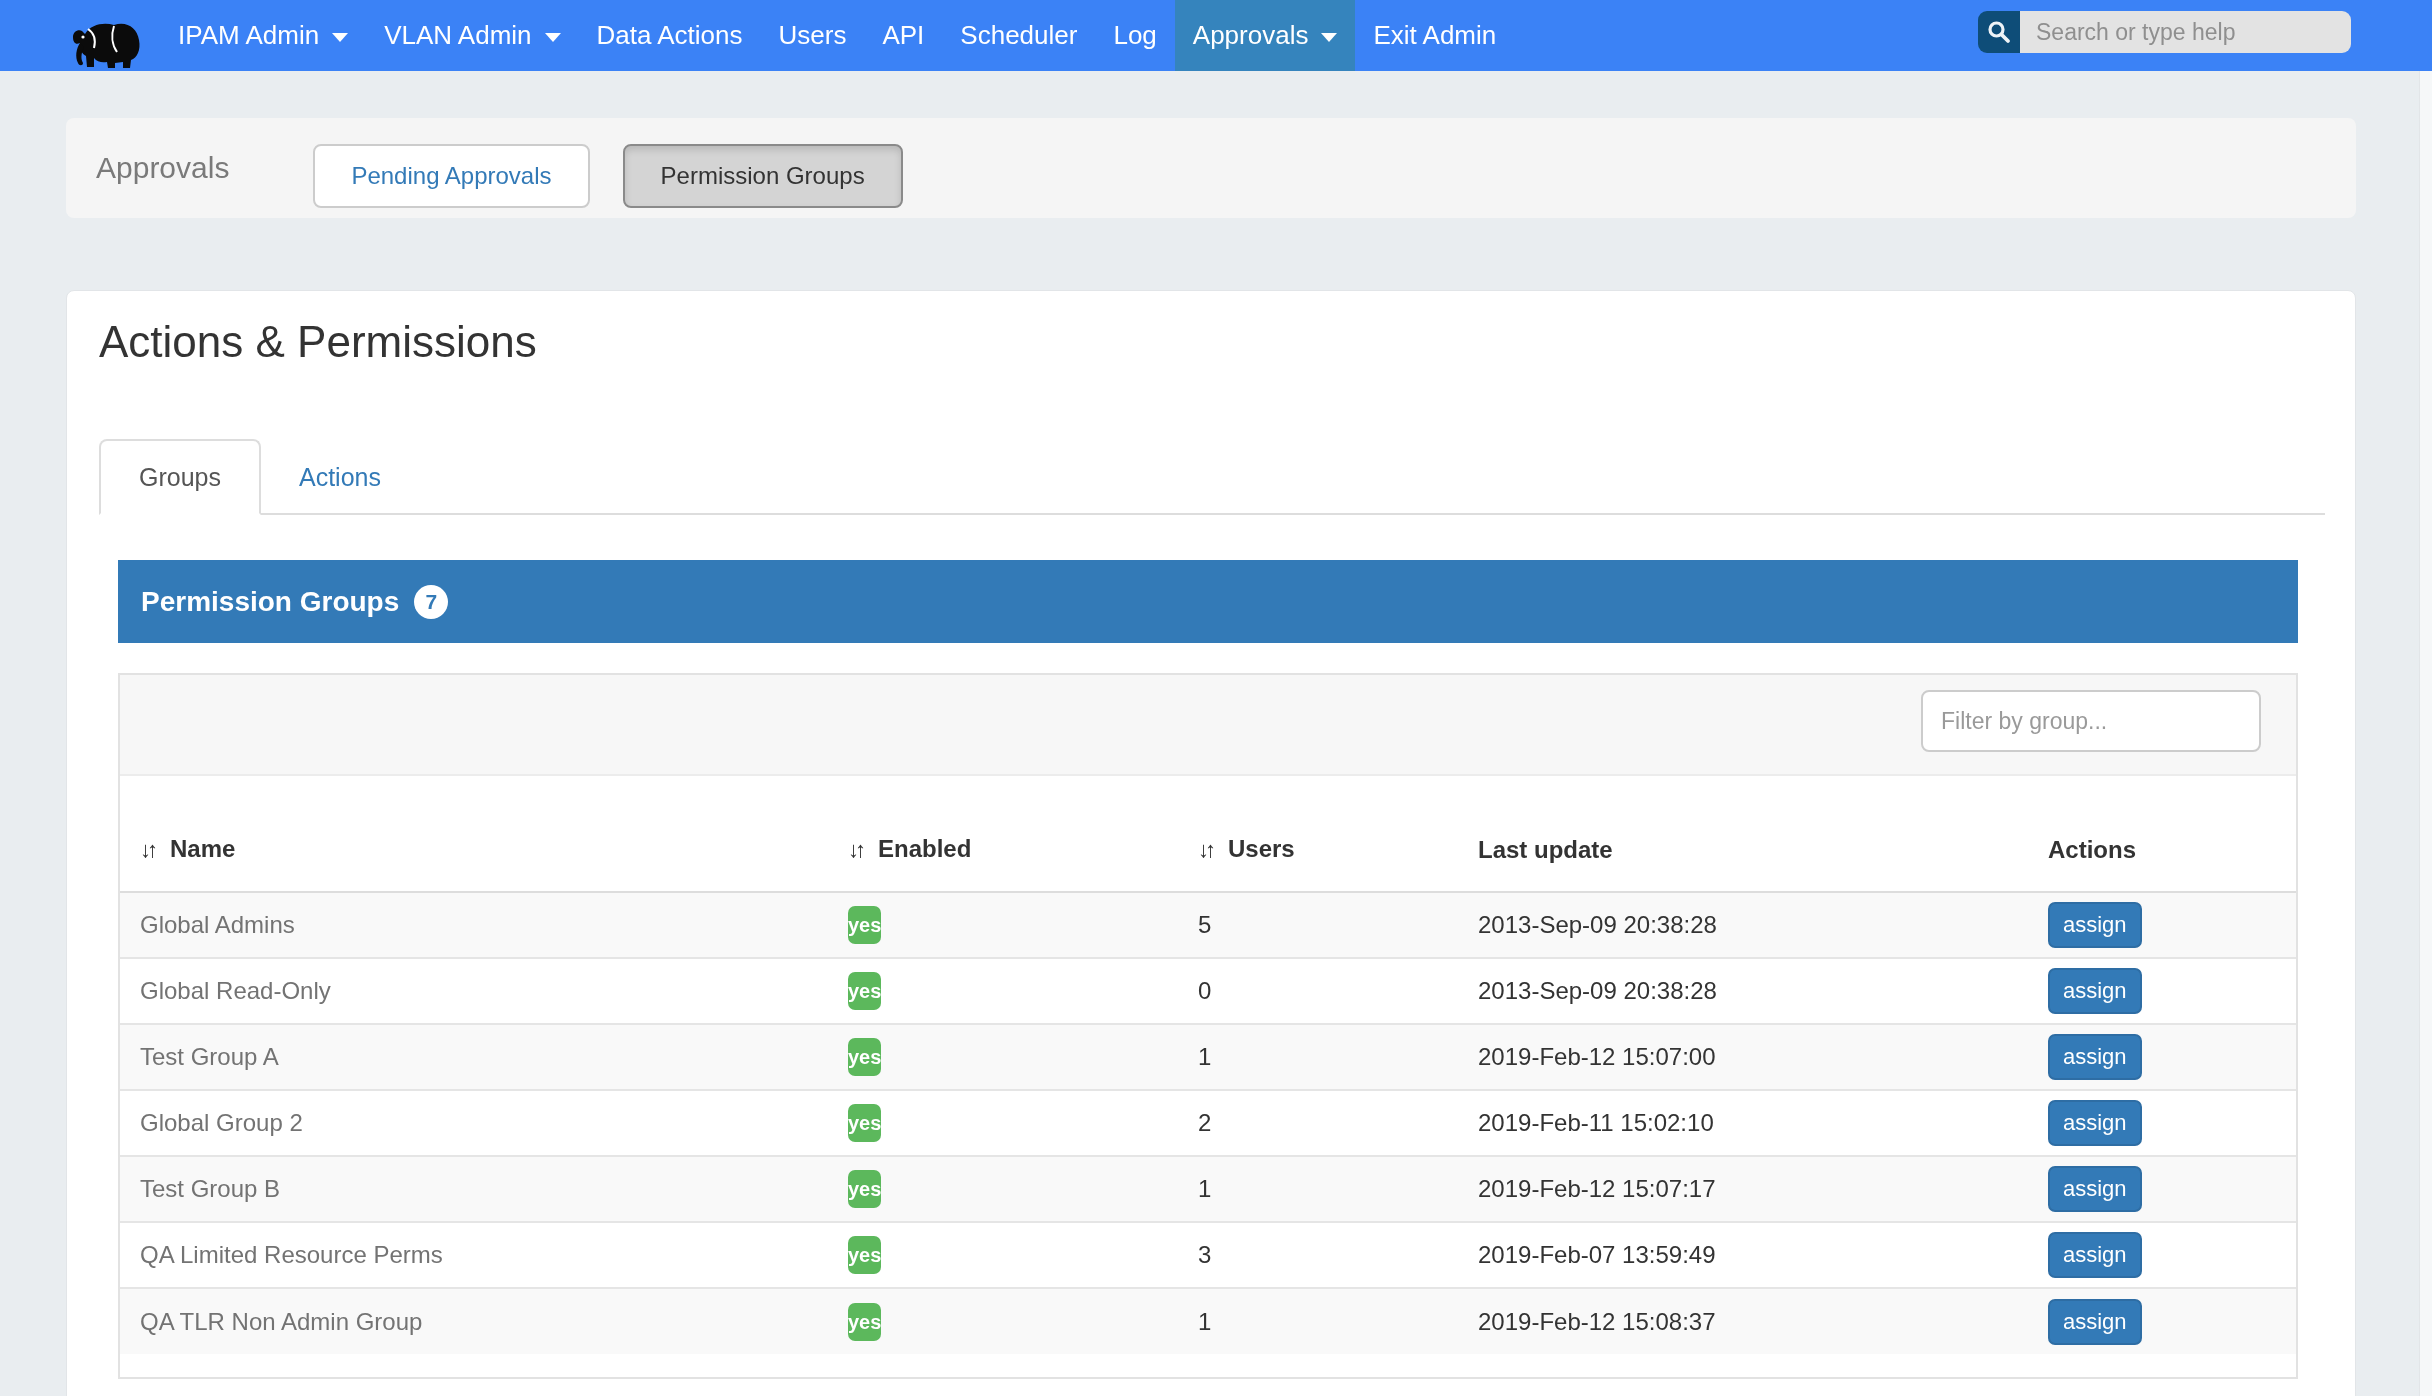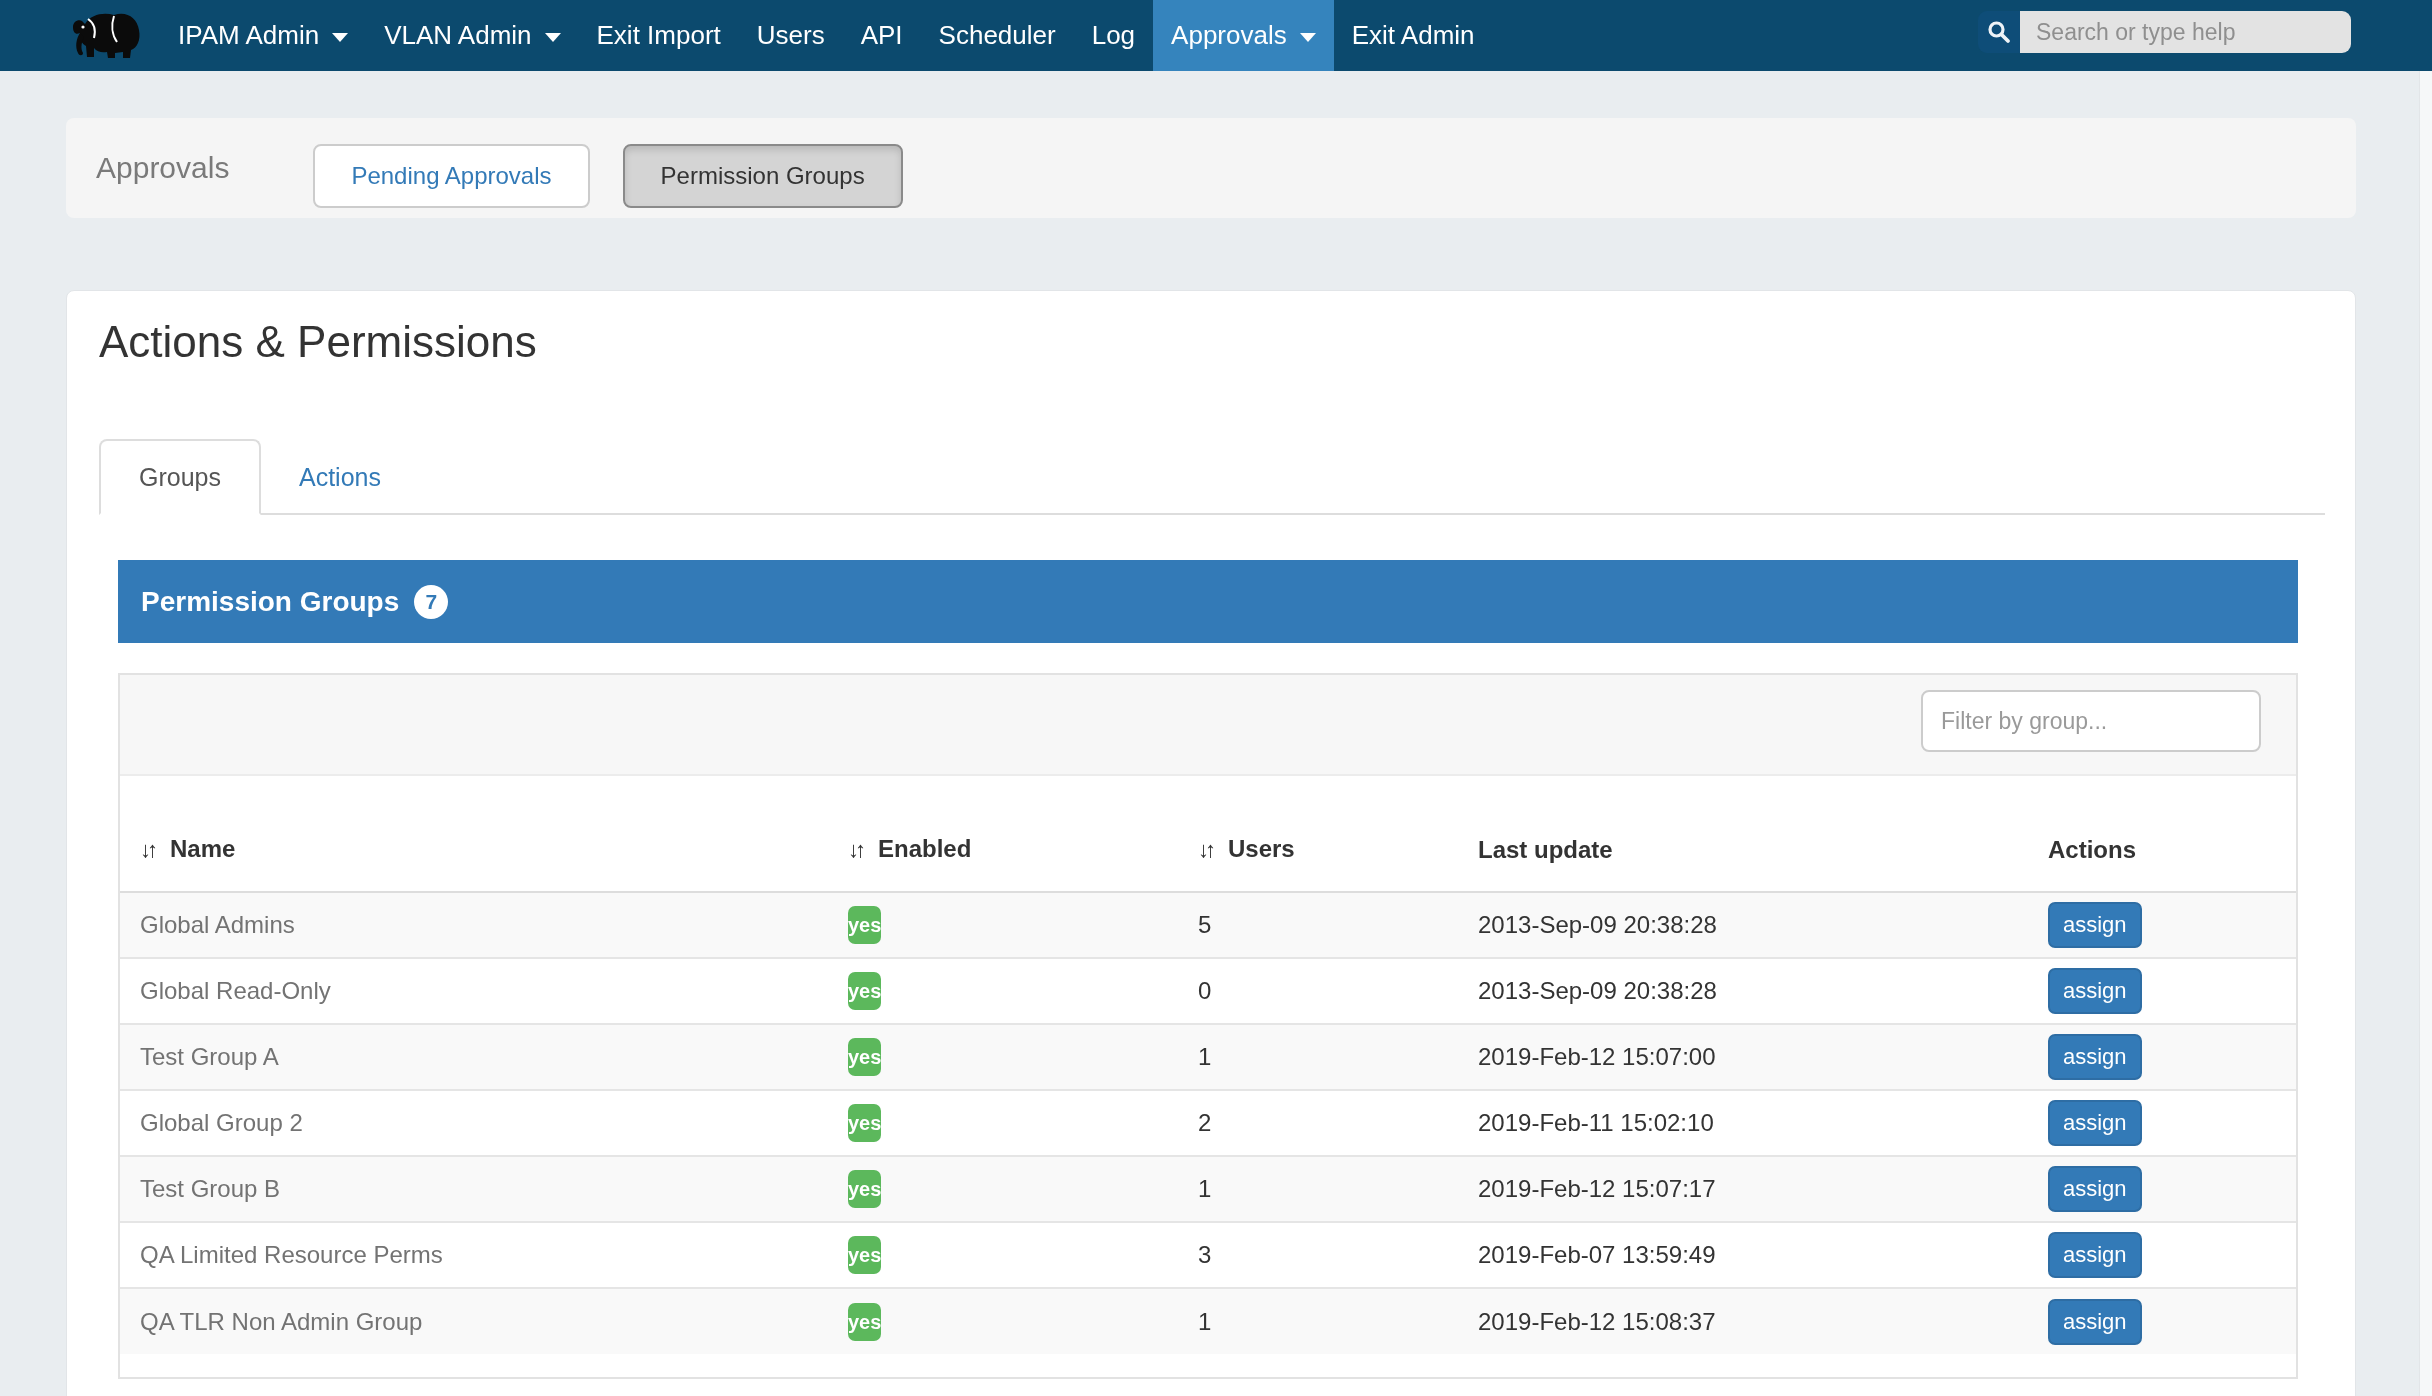--- a/index.html
+++ b/index.html
@@ -6,22 +6,22 @@
   html,body { width:2432px; height:1396px; }
   body {
     font-family: "Liberation Sans", sans-serif;
     background:#e9edf0;
     overflow:hidden;
     position:relative;
   }
 
   
   .navbar {
-    height:71px; background:#0c4a6e;
-    display:flex; align-items:center;
+    height:71px; background:#3b82f6;
+    display:flex; align-items:flex-end;
     position:relative; z-index:5;
   }
   .logo { margin-left:70px; width:74px; height:50px; flex:0 0 auto; }
   .nav-items { display:flex; height:100%; margin-left:16px; }
   .nav-item {
     display:flex; align-items:center;
     padding:0 18px; color:#fff; font-size:26px;
     cursor:pointer; white-space:nowrap;
   }
   .nav-item.active { background:#3584bd; }
@@ -167,21 +167,21 @@
         <span>IPAM Admin</span>
         <span class="caret"></span>
       </div>
 
       <div class="nav-item">
         <span>VLAN Admin</span>
         <span class="caret"></span>
       </div>
 
       <div class="nav-item">
-        <span>Exit Import</span>
+        <span>Data Actions</span>
 
       </div>
 
       <div class="nav-item">
         <span>Users</span>
 
       </div>
 
       <div class="nav-item">
         <span>API</span>

